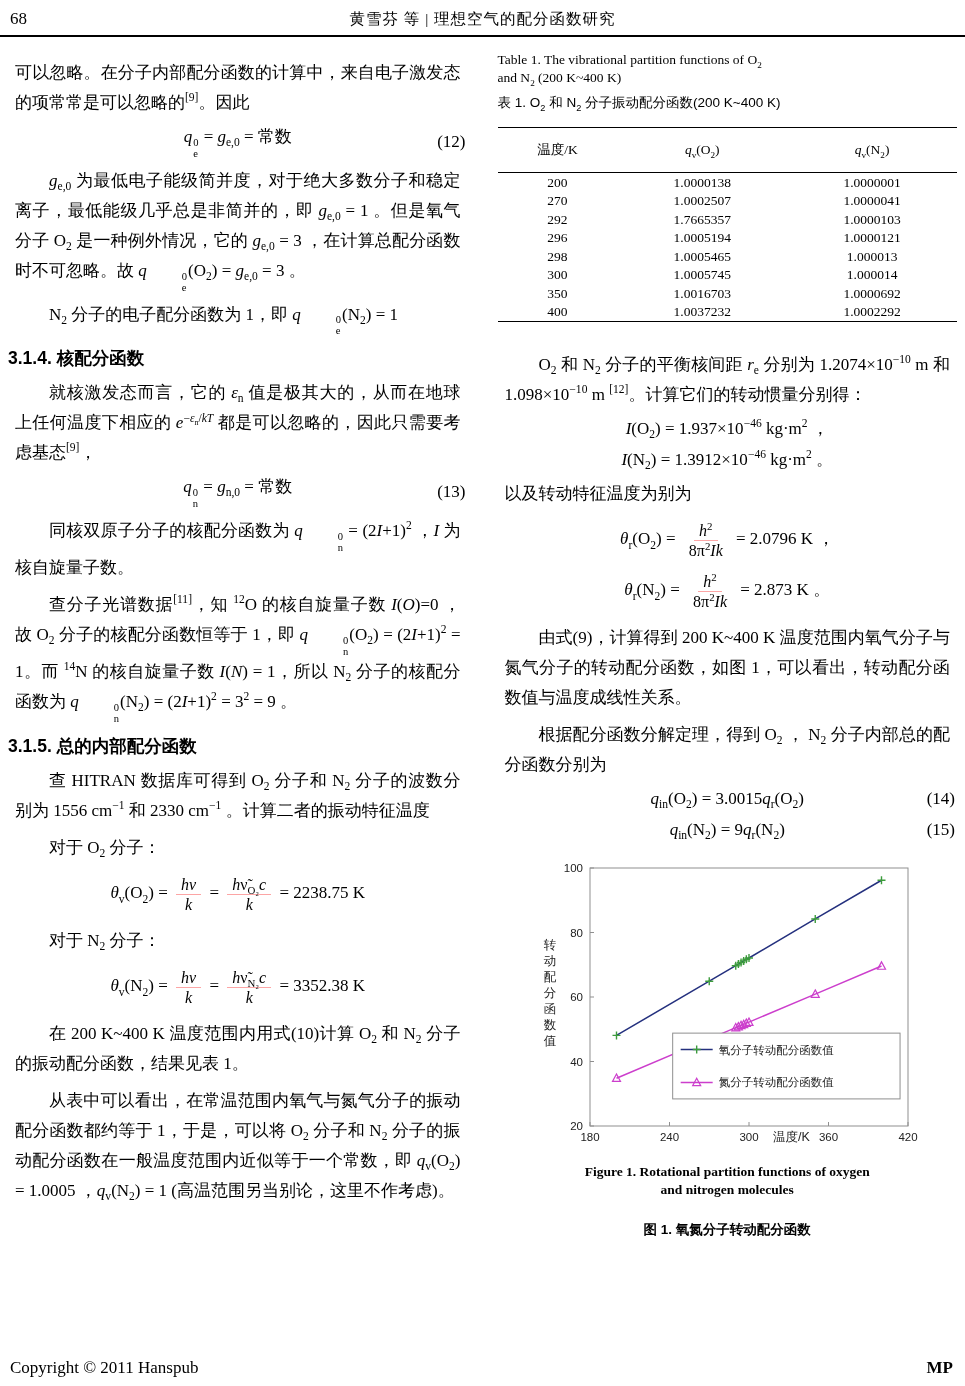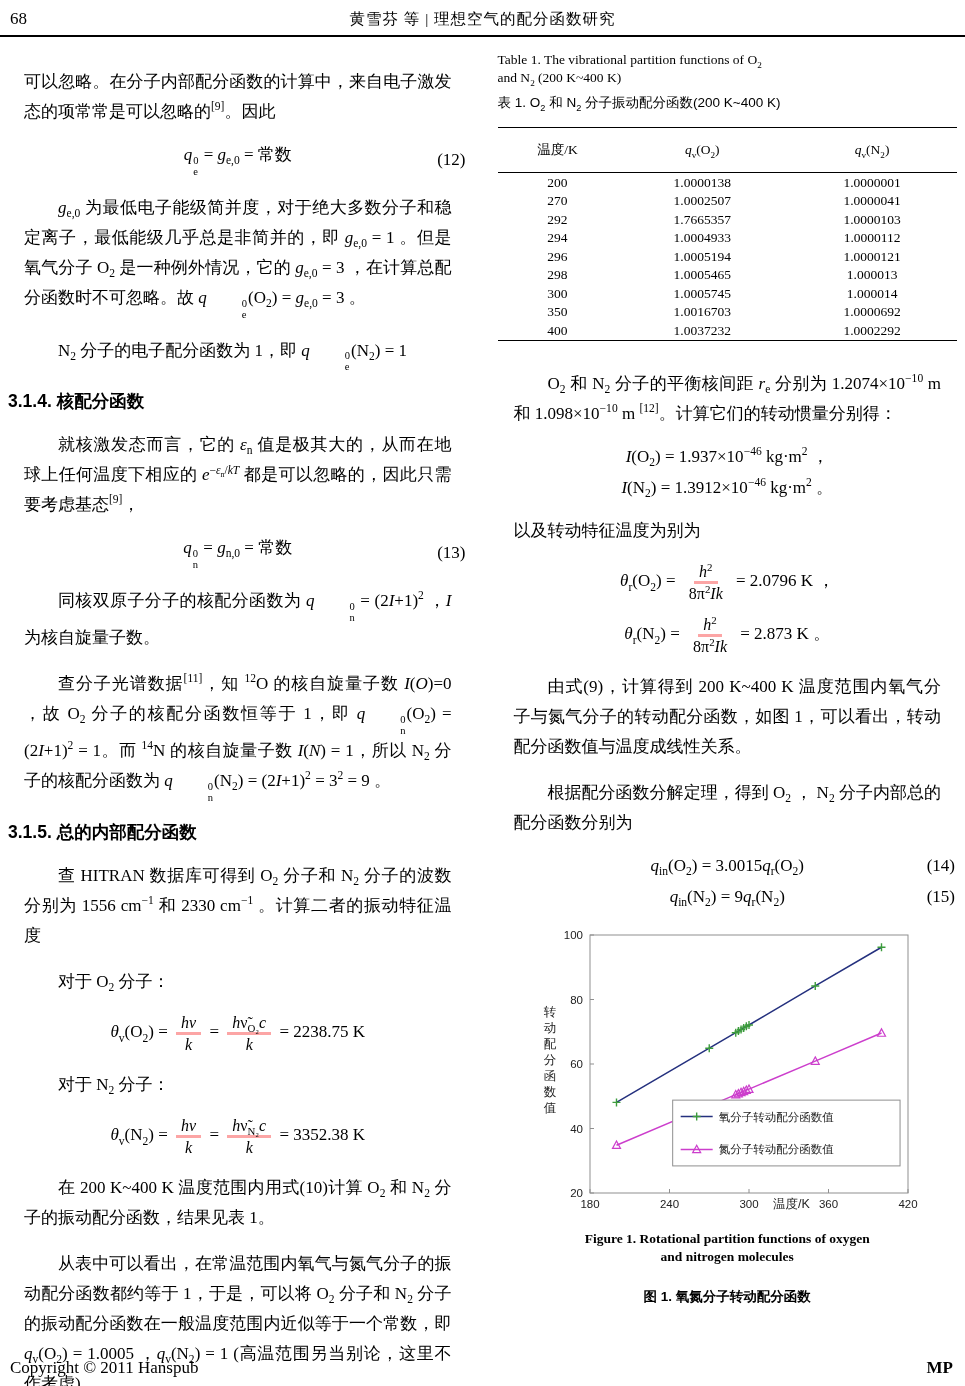--- a/index.html
+++ b/index.html
@@ -5,30 +5,30 @@
   html,body{margin:0;padding:0}
   body{width:965px;height:1386px;background:#ffffff;overflow:hidden;position:relative;
        font-family:"Liberation Serif","DejaVu Serif",serif;color:#000}
   .header{display:flex;align-items:flex-start;padding:9px 10px 5px}
   .page-num{font-size:17px;width:70px}
   .running-title{flex:1;text-align:center;font-size:15.5px;letter-spacing:1px}
   .page-num-spacer{width:70px}
   .header-rule{border-bottom:2px solid #000}
   .columns{display:flex;gap:30px;padding:14px 8px 0}
   .col{width:460px;font-size:17px;line-height:30px;text-align:justify}
-  .para{margin:16px}
+  .para{margin:7px}
   .indent{text-indent:2em}
   .heading{font-family:"Liberation Sans",sans-serif;font-weight:bold;font-size:17.5px;margin:9px 0 4px;line-height:26px}
   .equation{display:flex;align-items:center;justify-content:center;position:relative;margin:7px 0;line-height:24px}
   .equation .eq-num{position:absolute;right:2px}
   .equation.tall{margin:12px 0}
   sup,sub{font-size:68%;line-height:0}
   .ss{display:inline-flex;flex-direction:column;align-items:flex-start;font-size:62%;line-height:1.05;vertical-align:-0.35em;margin:0 1px}
   .frac{display:inline-flex;flex-direction:column;align-items:center;vertical-align:middle;margin:0 4px;line-height:19px;font-size:16px}
-  .frac .fn{padding:0 5px;border-bottom:3px solid #fca5a5}
+  .frac .fn{padding:0 5px;border-bottom:1px solid #fca5a5}
   .frac .fd{padding:0 5px}
   .table-caption{font-size:13.5px;font-weight:normal;line-height:18px;margin:0}
   .table-caption.cn{font-family:"Liberation Sans",sans-serif;margin-top:7px}
   table.data-table{width:100%;border-collapse:collapse;margin-top:15px;margin-bottom:28px;font-size:13.5px;
        border-top:1.5px solid #000;border-bottom:1.5px solid #000}
   .data-table th{font-weight:normal;padding:7px 0;border-bottom:1px solid #000;text-align:center}
   .data-table td{text-align:center;padding:0.5px 0;line-height:17.5px}
   .figure-block{margin-top:16px}
   svg.chart{display:block;margin:0 auto}
   svg.chart text{font-family:"Liberation Sans",sans-serif}
@@ -147,25 +147,20 @@
             </tr>
             <tr>
               <td>270</td>
               <td>1.0002507</td>
               <td>1.0000041</td>
             </tr>
             <tr>
               <td>292</td>
               <td>1.7665357</td>
               <td>1.0000103</td>
-            </tr>
-            <tr>
-              <td>294</td>
-              <td>1.0004933</td>
-              <td>1.0000112</td>
             </tr>
             <tr>
               <td>296</td>
               <td>1.0005194</td>
               <td>1.0000121</td>
             </tr>
             <tr>
               <td>298</td>
               <td>1.0005465</td>
               <td>1.000013</td>

